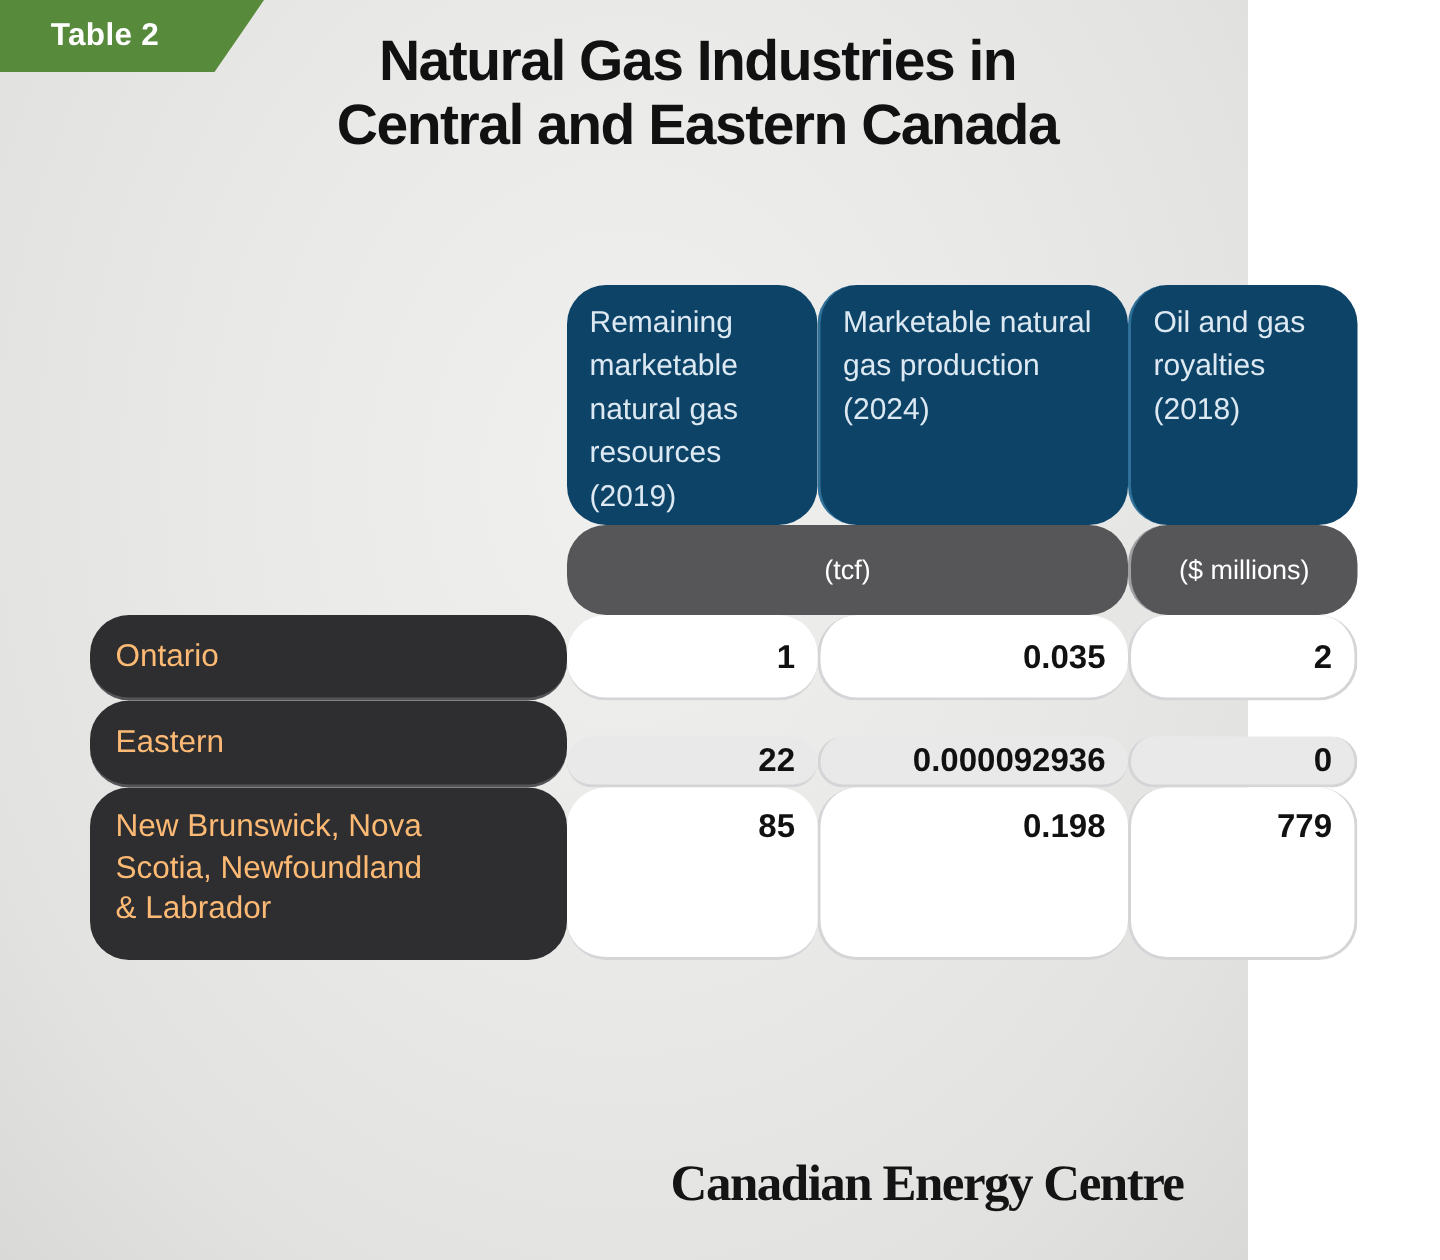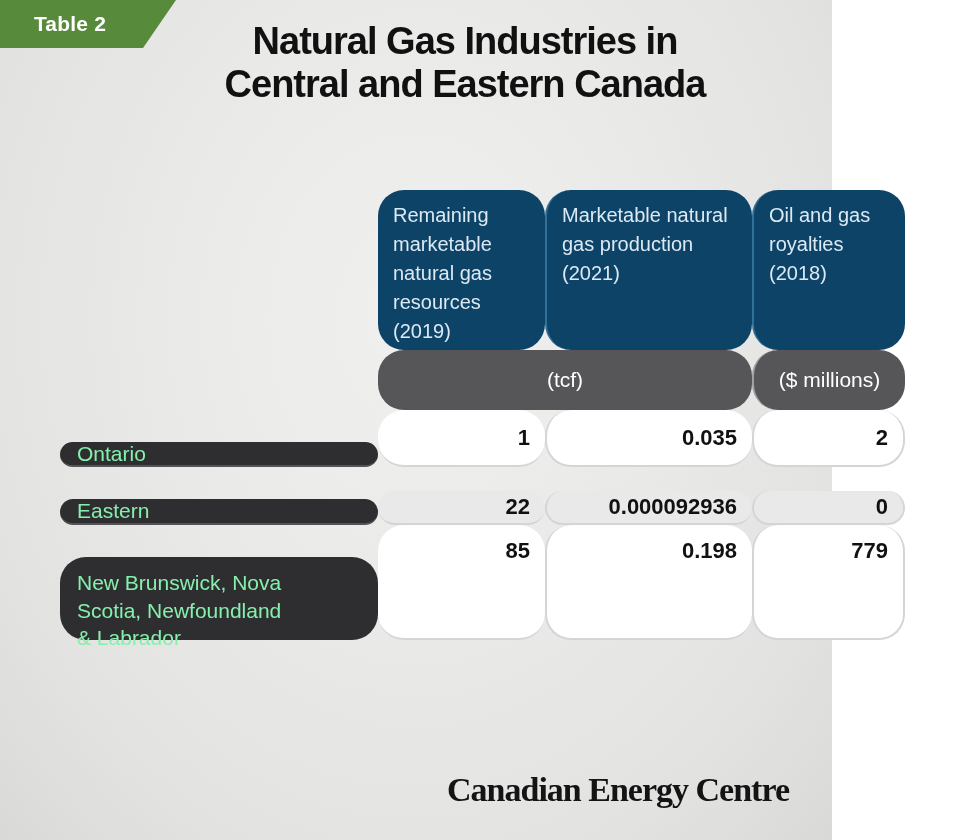--- a/index.html
+++ b/index.html
@@ -67,36 +67,35 @@
     align-items: flex-start;
   }
   .head.h1 { grid-area: 1 / 2; }
   .head.h2 { grid-area: 1 / 3; border-left: 2px solid #2f7099; }
   .head.h3 { grid-area: 1 / 4; border-left: 2px solid #2f7099; }
 
   
   .unit {
     background: #565659;
     color: #ffffff;
-    font-size: 21px;
+    font-size: 18px;
     align-items: center;
     justify-content: center;
   }
   .unit.u1 { grid-area: 2 / 2 / 3 / 4; }
   .unit.u2 { grid-area: 2 / 4; border-left: 2px solid #9ea0a3; }
 
   
   .lab {
     background: #2e2e30;
-    color: #86efac;
+    color: #fdba74;
     font-size: 21px;
     line-height: 1.32;
     padding-left: 17px;
     align-items: center;
-    margin-top: 32px;
   }
   .lab.l1 { grid-area: 3 / 1; border-bottom: 2px solid #545458; }
   .lab.l2 { grid-area: 4 / 1; border-bottom: 2px solid #545458; }
   .lab.l3 { grid-area: 5 / 1; align-items: flex-start; padding: 12px 86px 12px 17px; }
 
   
   .val {
     background: #ffffff;
     color: #111111;
     font-size: 22px;
@@ -135,21 +134,21 @@
   </div>
 
   <div class="title">
     <div>Natural Gas Industries in</div>
     <div>Central and Eastern Canada</div>
   </div>
 
   <div class="tbl">
 
     <div class="cell head h1">Remaining marketable natural gas resources (2019)</div>
-    <div class="cell head h2">Marketable natural gas production (2021)</div>
+    <div class="cell head h2">Marketable natural gas production (2024)</div>
     <div class="cell head h3">Oil and gas royalties (2018)</div>
 
     <div class="cell unit u1">(tcf)</div>
     <div class="cell unit u2">($ millions)</div>
 
     <div class="cell lab l1">Ontario</div>
     <div class="cell val r1c1 bb">1</div>
     <div class="cell val r1c2 bl bb">0.035</div>
     <div class="cell val r1c3 bl br bb">2</div>
 

